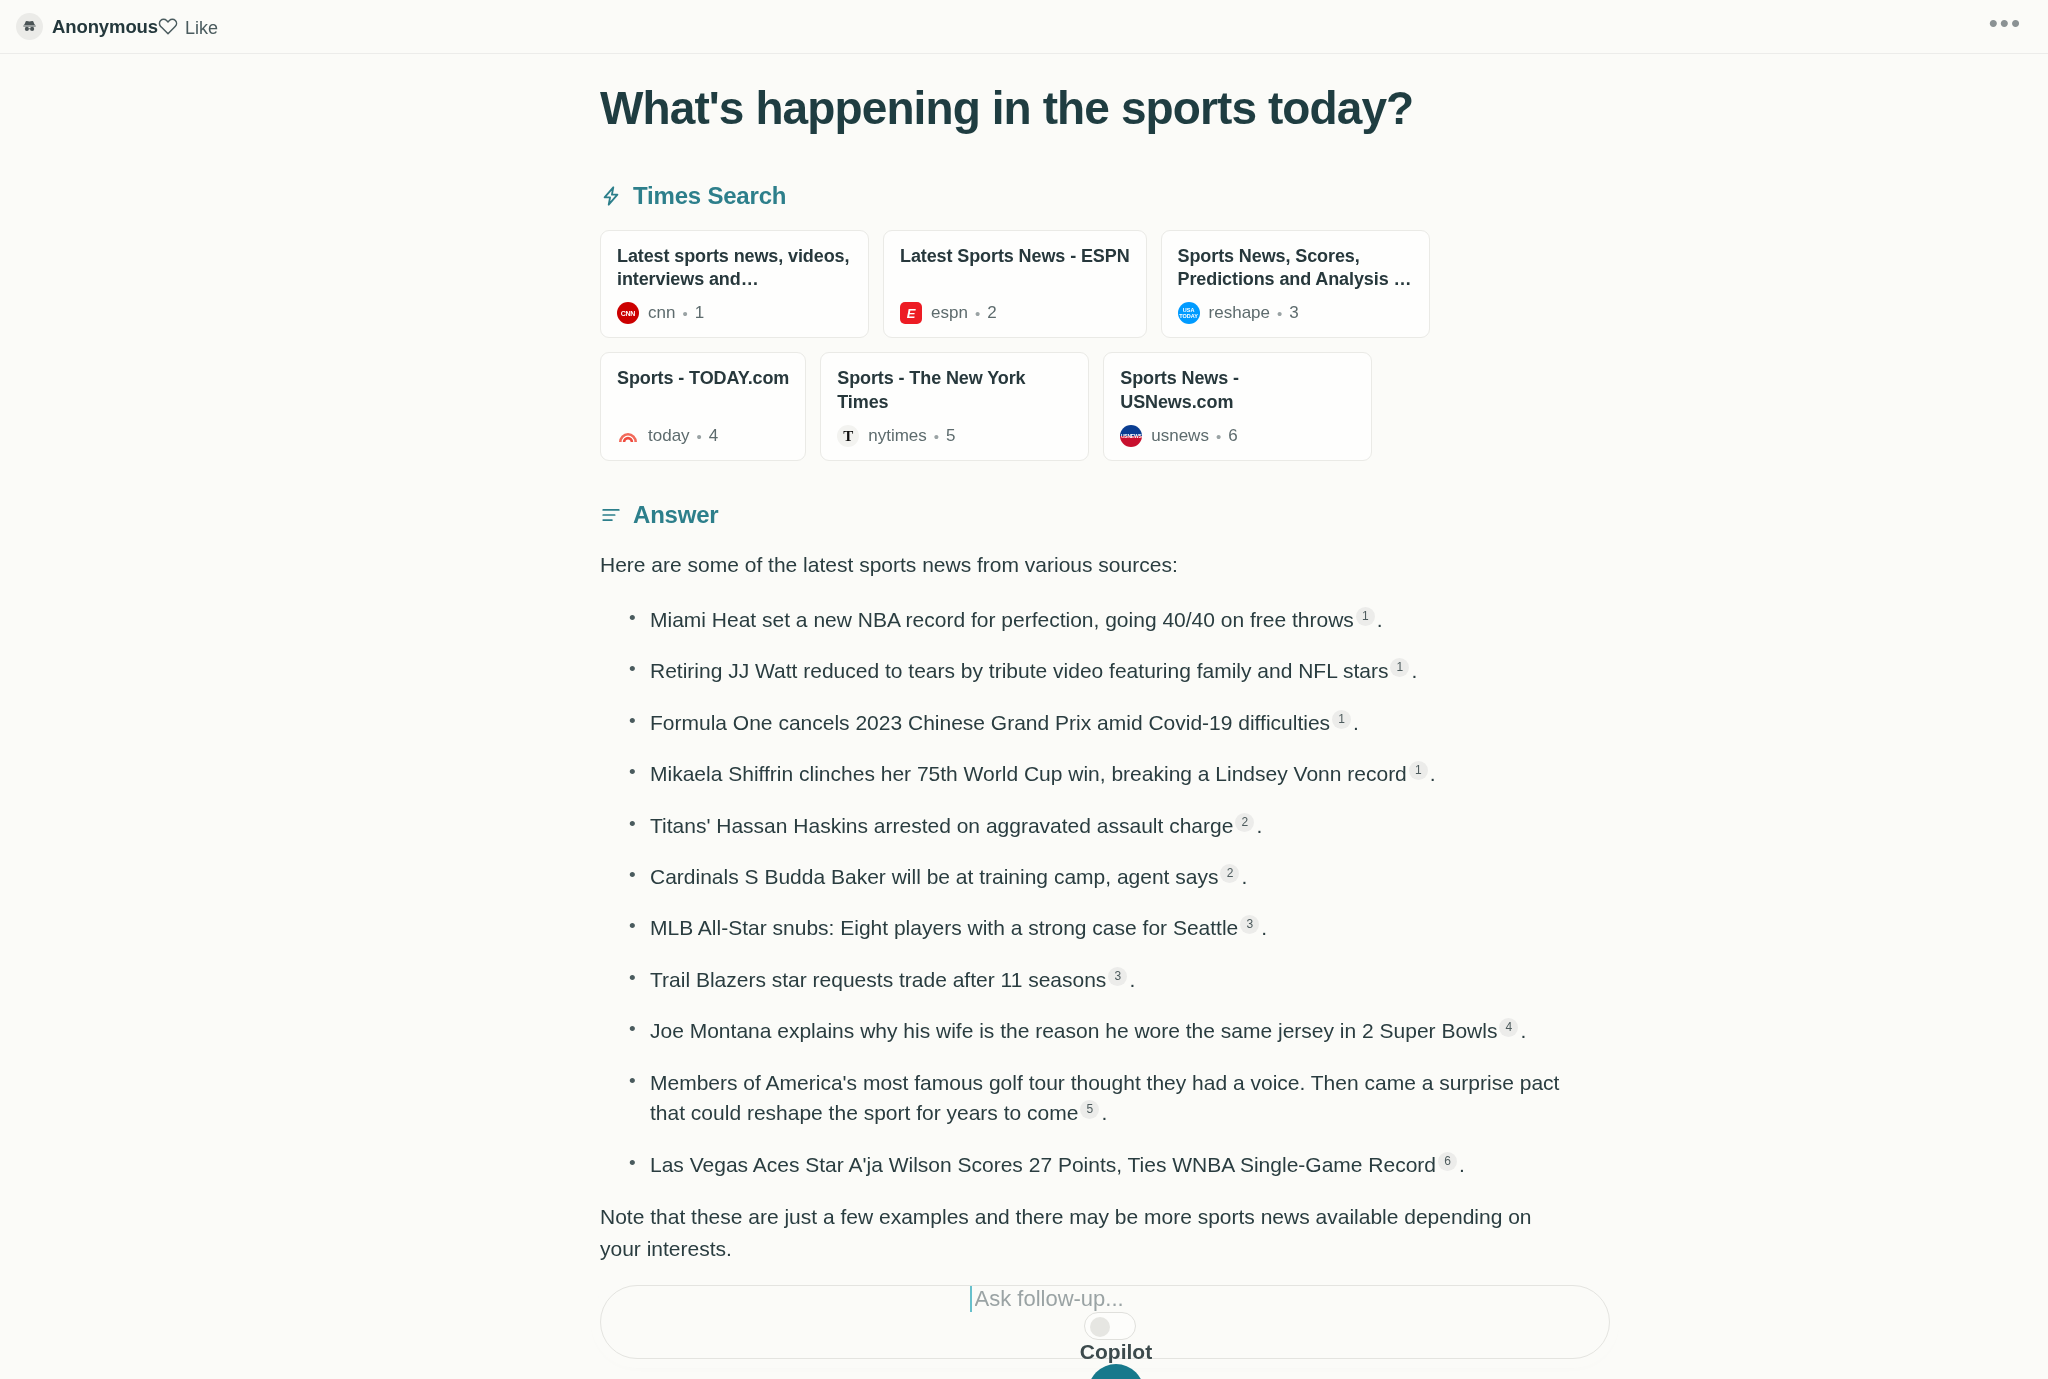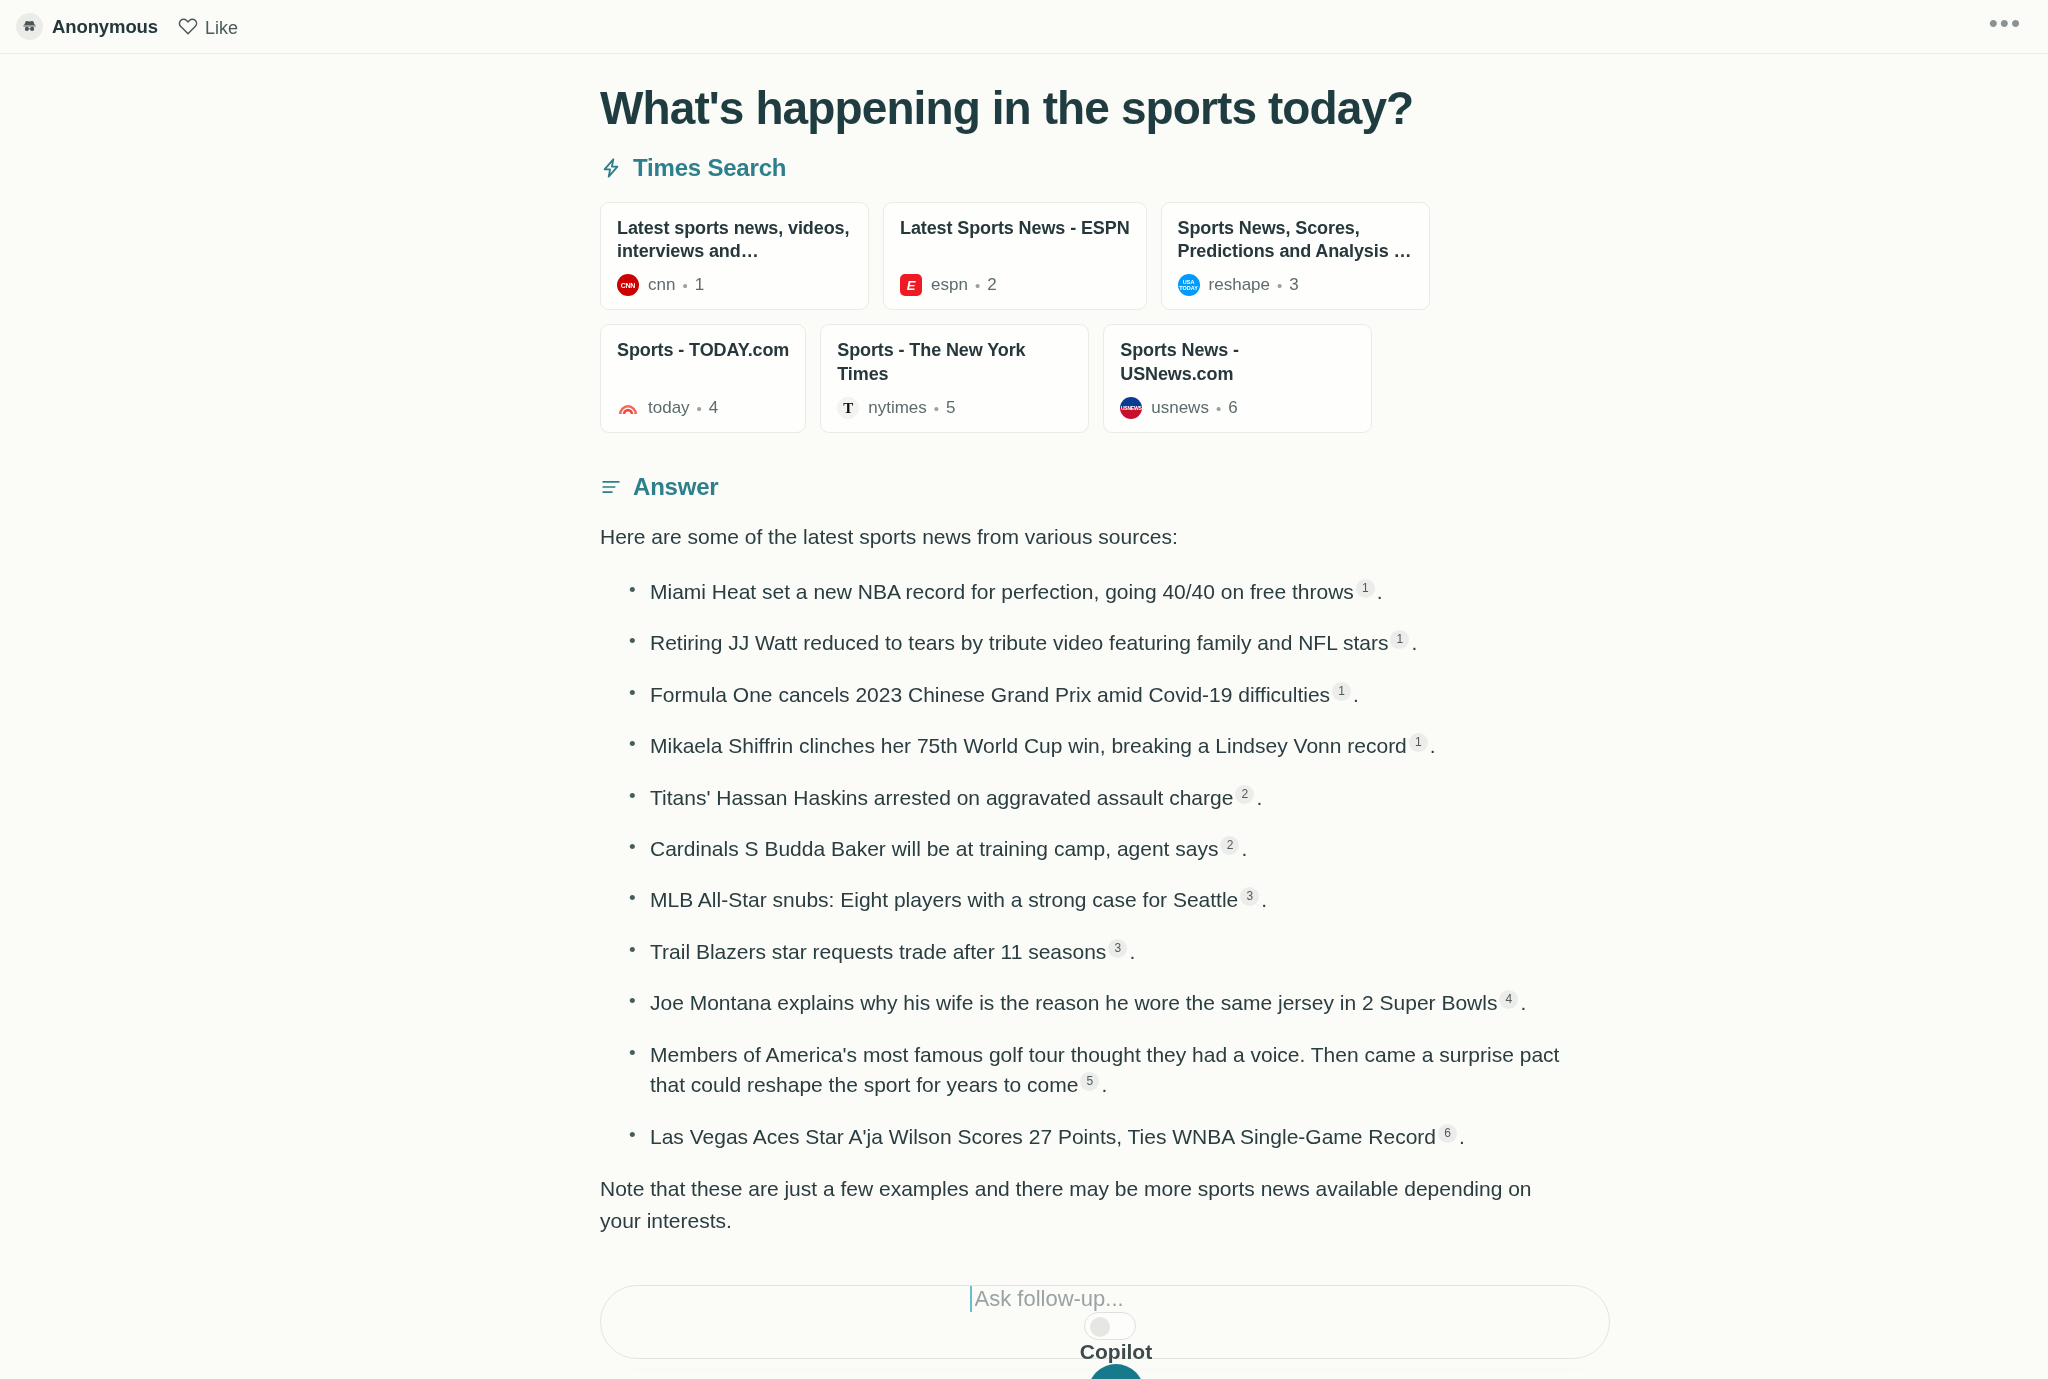--- a/index.html
+++ b/index.html
@@ -22,21 +22,20 @@
     height: 54px;
     border-bottom: 1px solid #ececea;
     display: flex;
     align-items: center;
     padding: 0 22px 0 16px;
     background: #fbfbf8;
   }
   .topbar-left {
     display: flex;
     align-items: center;
-    gap: 20px;
   }
   .user-chip {
     display: flex;
     align-items: center;
     gap: 9px;
   }
   .avatar {
     width: 27px;
     height: 27px;
     border-radius: 50%;
@@ -84,21 +83,21 @@
     width: 2048px;
   }
   .inner { width: 1030px; }
 
   .page-title {
     font-size: 46px;
     line-height: 1.25;
     font-weight: 700;
     color: #1f3d41;
     letter-spacing: -0.9px;
-    margin-bottom: 16px;
+    margin-bottom: 44px;
   }
 
   .section-head {
     display: flex;
     align-items: center;
     gap: 11px;
     color: #2d7f8b;
     margin-bottom: 20px;
   }
   .section-head .title {

